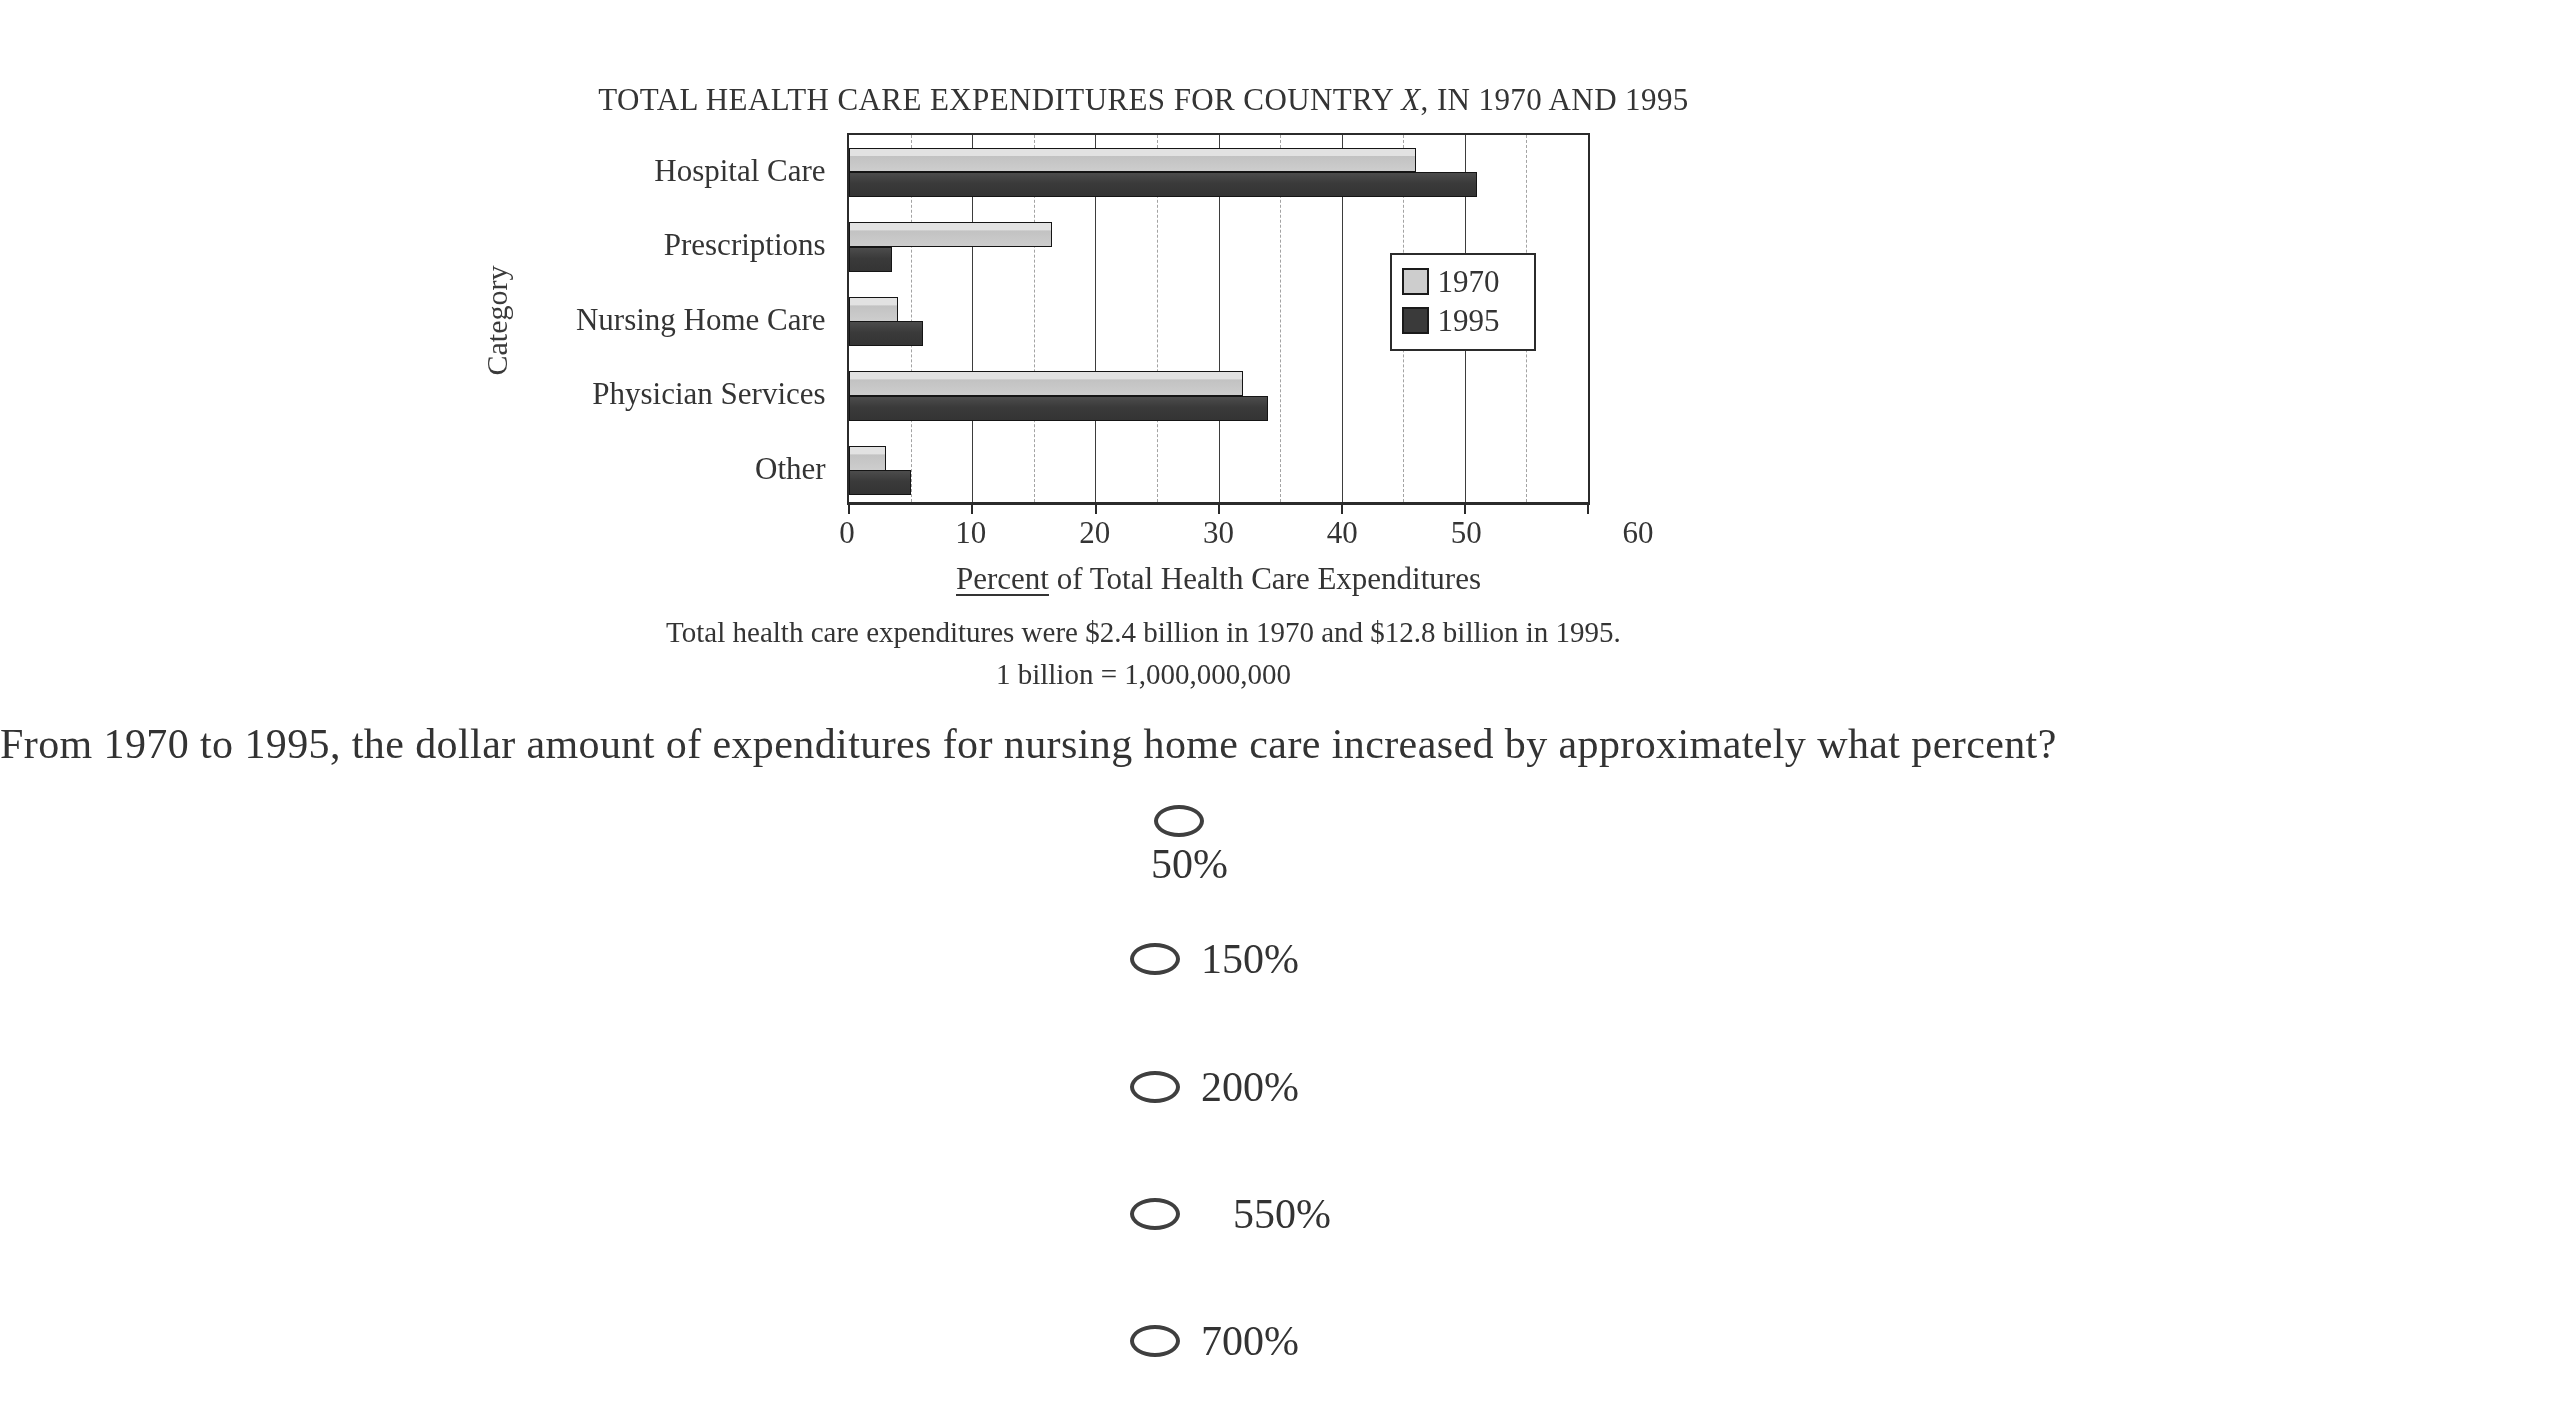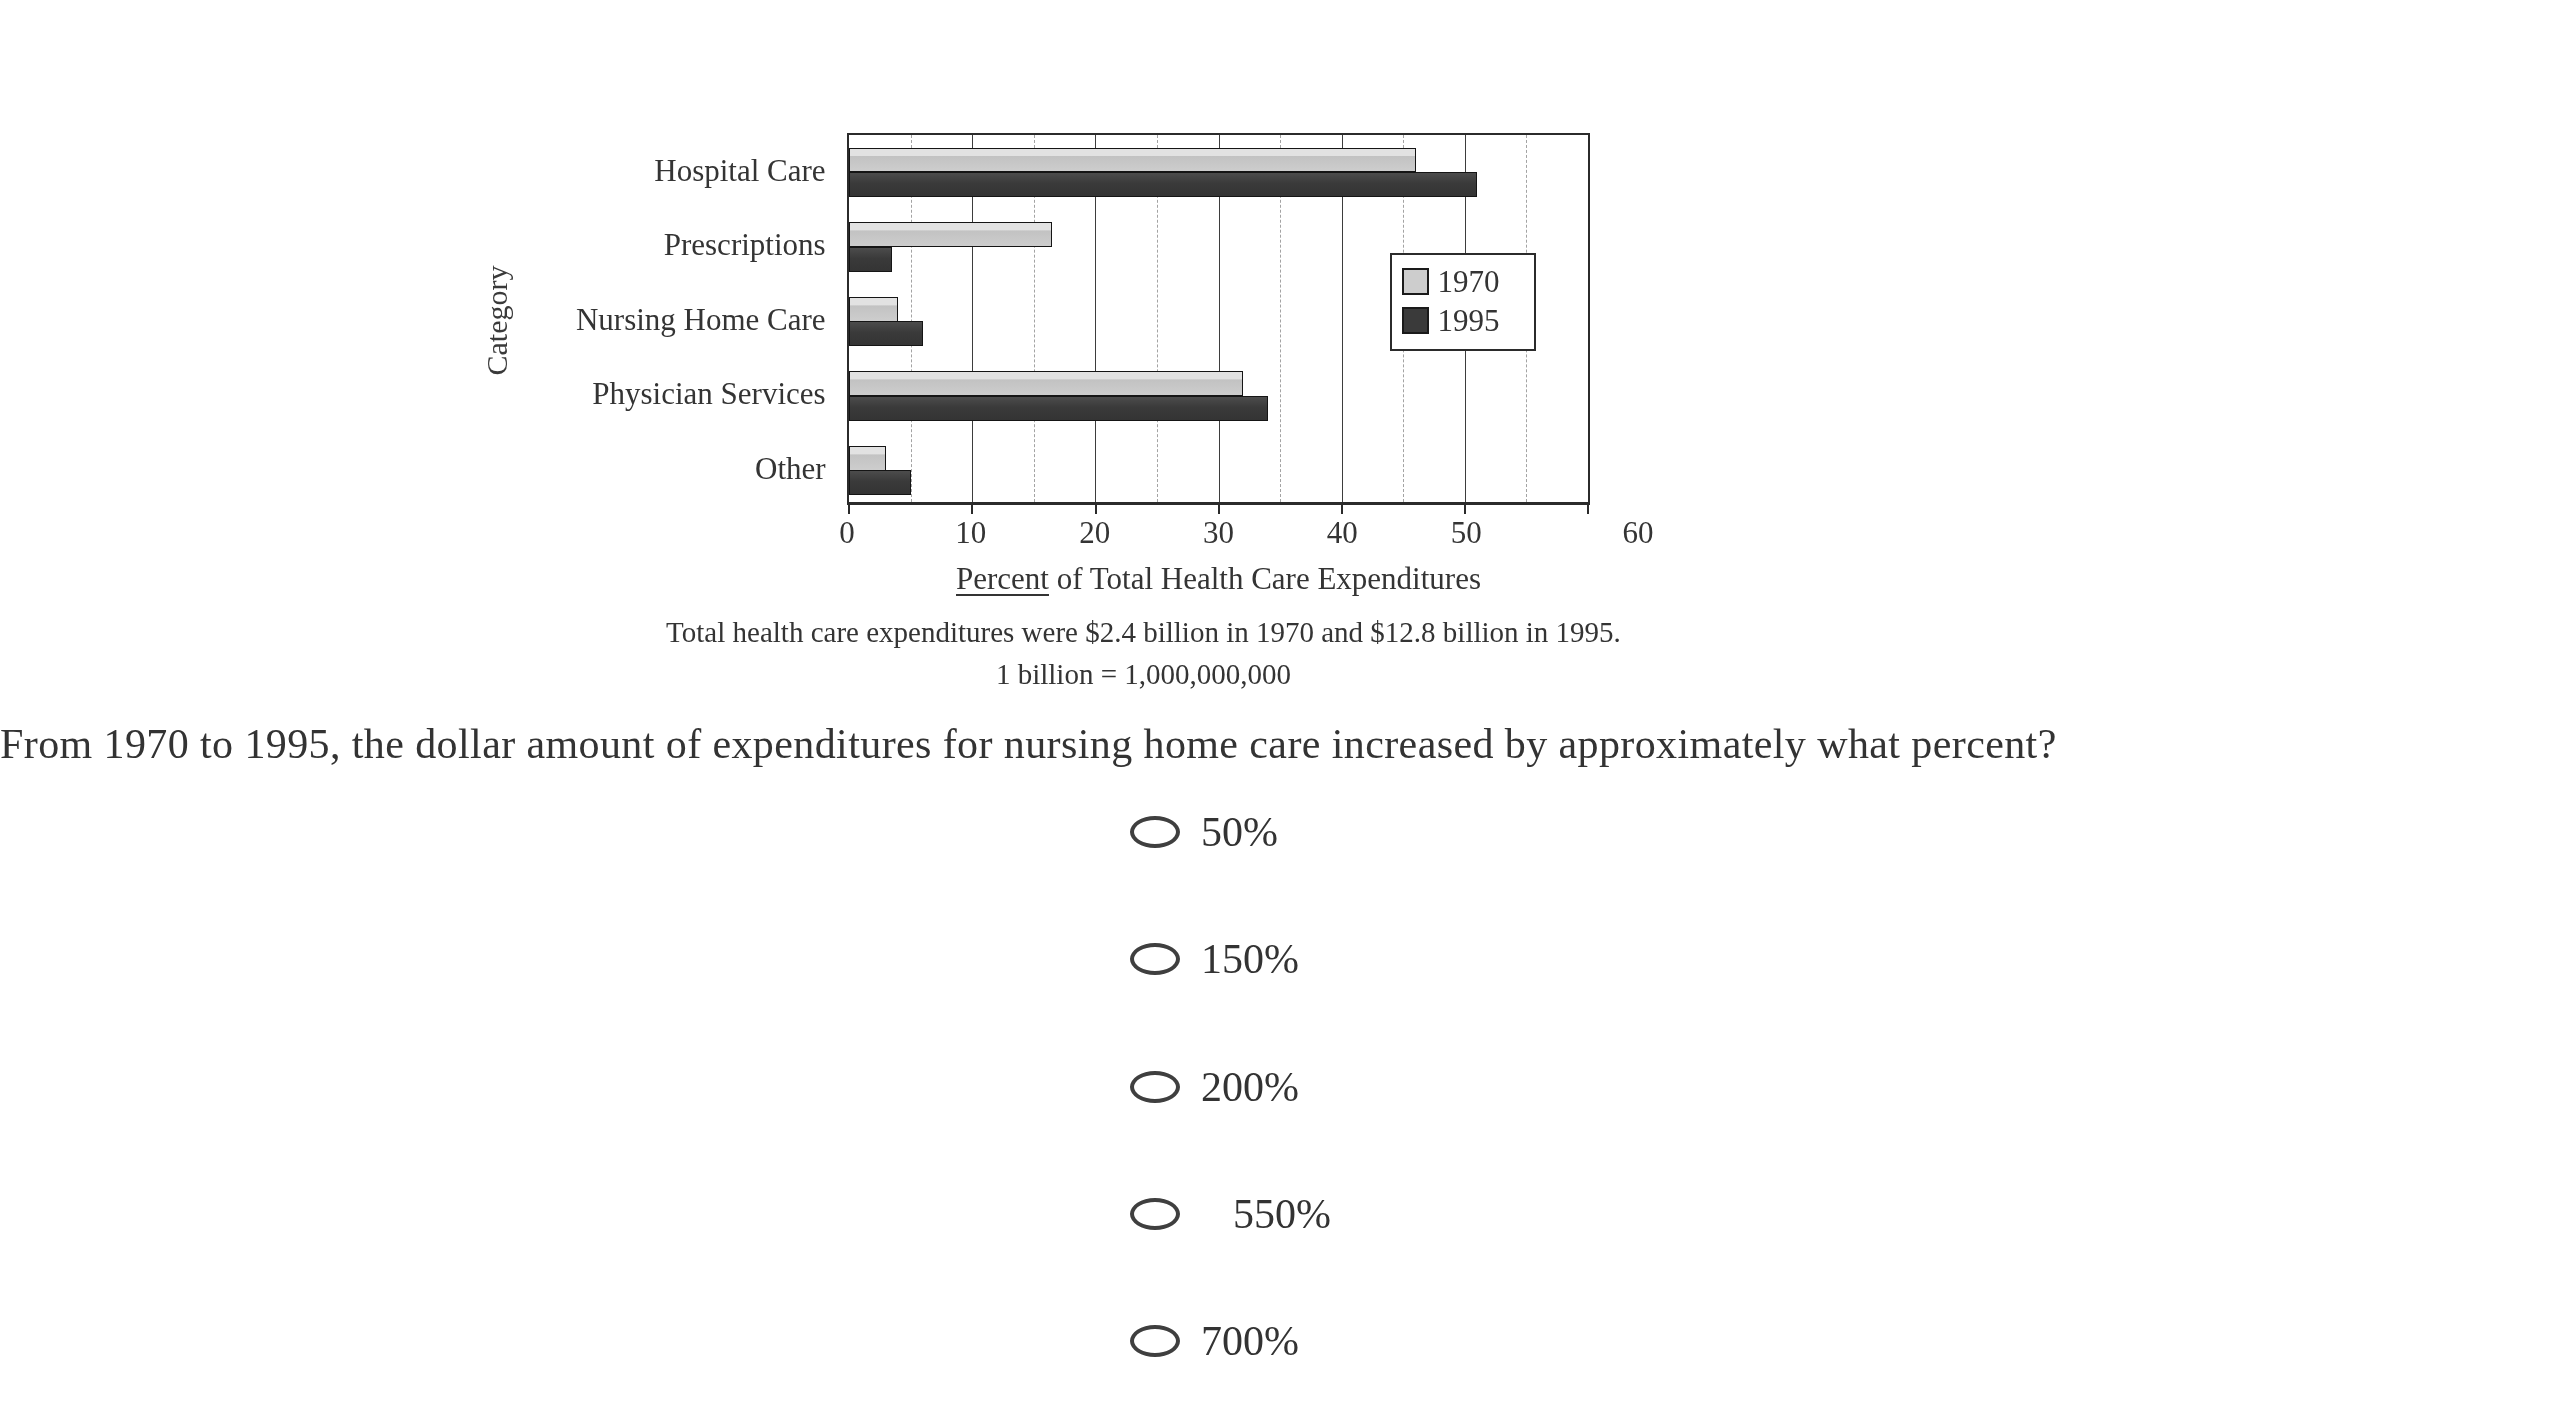--- a/index.html
+++ b/index.html
@@ -51,20 +51,21 @@
   .opt-row{position:absolute;left:1130px;height:54px;display:flex;align-items:center;cursor:pointer;}
   .radio{width:42px;height:24px;box-sizing:content-box;border:4.5px solid #3f3f3f;border-radius:50%;
          background:#fff;flex:0 0 auto;}
   .opt-label{font-size:42px;color:#333;margin-left:21px;line-height:54px;}
 </style>
 </head>
 <body>
 
 <div class="page">
 
+  <div class="chart-title"><span>TOTAL HEALTH CARE EXPENDITURES FOR COUNTRY </span><span class="country">X</span><span>, IN 1970 AND 1995</span></div>
 
   <div class="ylabel">Category</div>
 
   <div class="cat-labels" id="cat-labels">
       <div class="cat-label" style="top: 18px;">Hospital Care</div>
       <div class="cat-label" style="top: 92px;">Prescriptions</div>
       <div class="cat-label" style="top: 241px;">Physician Services</div>
       <div class="cat-label" style="top: 167px;">Nursing Home Care</div>
       <div class="cat-label" style="top: 316px;">Other</div>
     </div>
@@ -121,21 +122,21 @@
     </div>
 
   <div class="xlabel"><u>Percent</u><span> of Total Health Care Expenditures</span></div>
 
   <div class="note n1">Total health care expenditures were $2.4 billion in 1970 and $12.8 billion in 1995.</div>
   <div class="note n2">1 billion = 1,000,000,000</div>
 
   <div class="question">From 1970 to 1995, the dollar amount of expenditures for nursing home care increased by approximately what percent?</div>
 
   <div id="options">
-      <div class="opt-row" style="top: 805px;">
+      <div class="opt-row" style="top: 805px; flex-direction: column;">
         <span class="radio"></span>
         <span class="opt-label">50%</span>
       </div>
       <div class="opt-row" style="top: 932px;">
         <span class="radio"></span>
         <span class="opt-label">150%</span>
       </div>
       <div class="opt-row" style="top: 1060px;">
         <span class="radio"></span>
         <span class="opt-label">200%</span>

